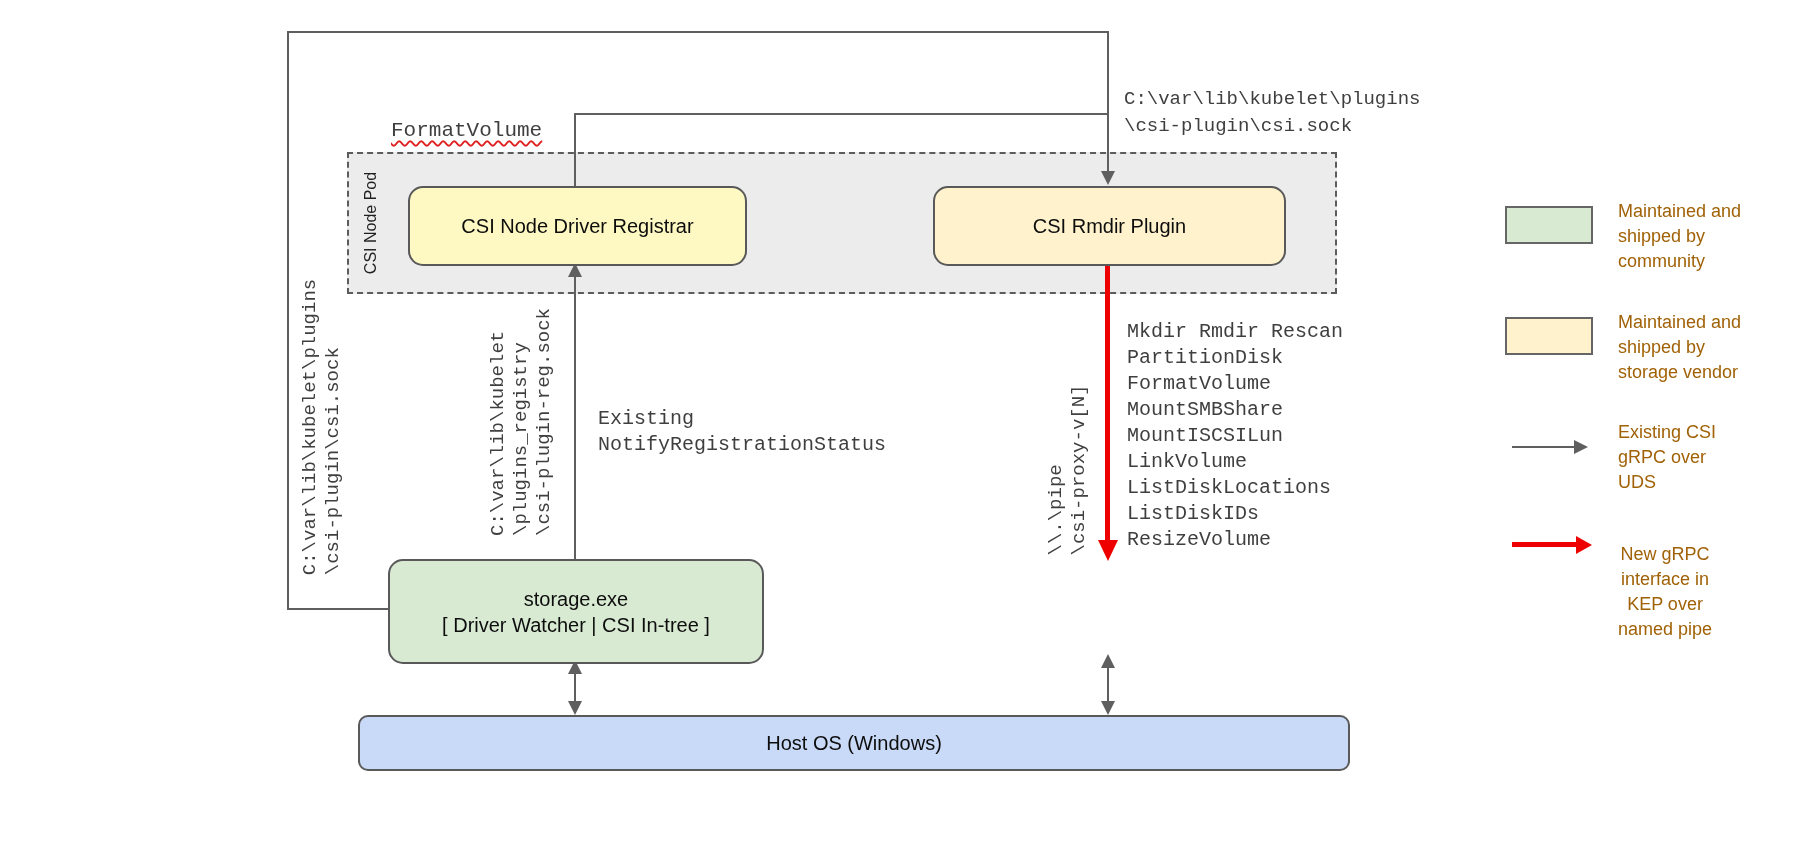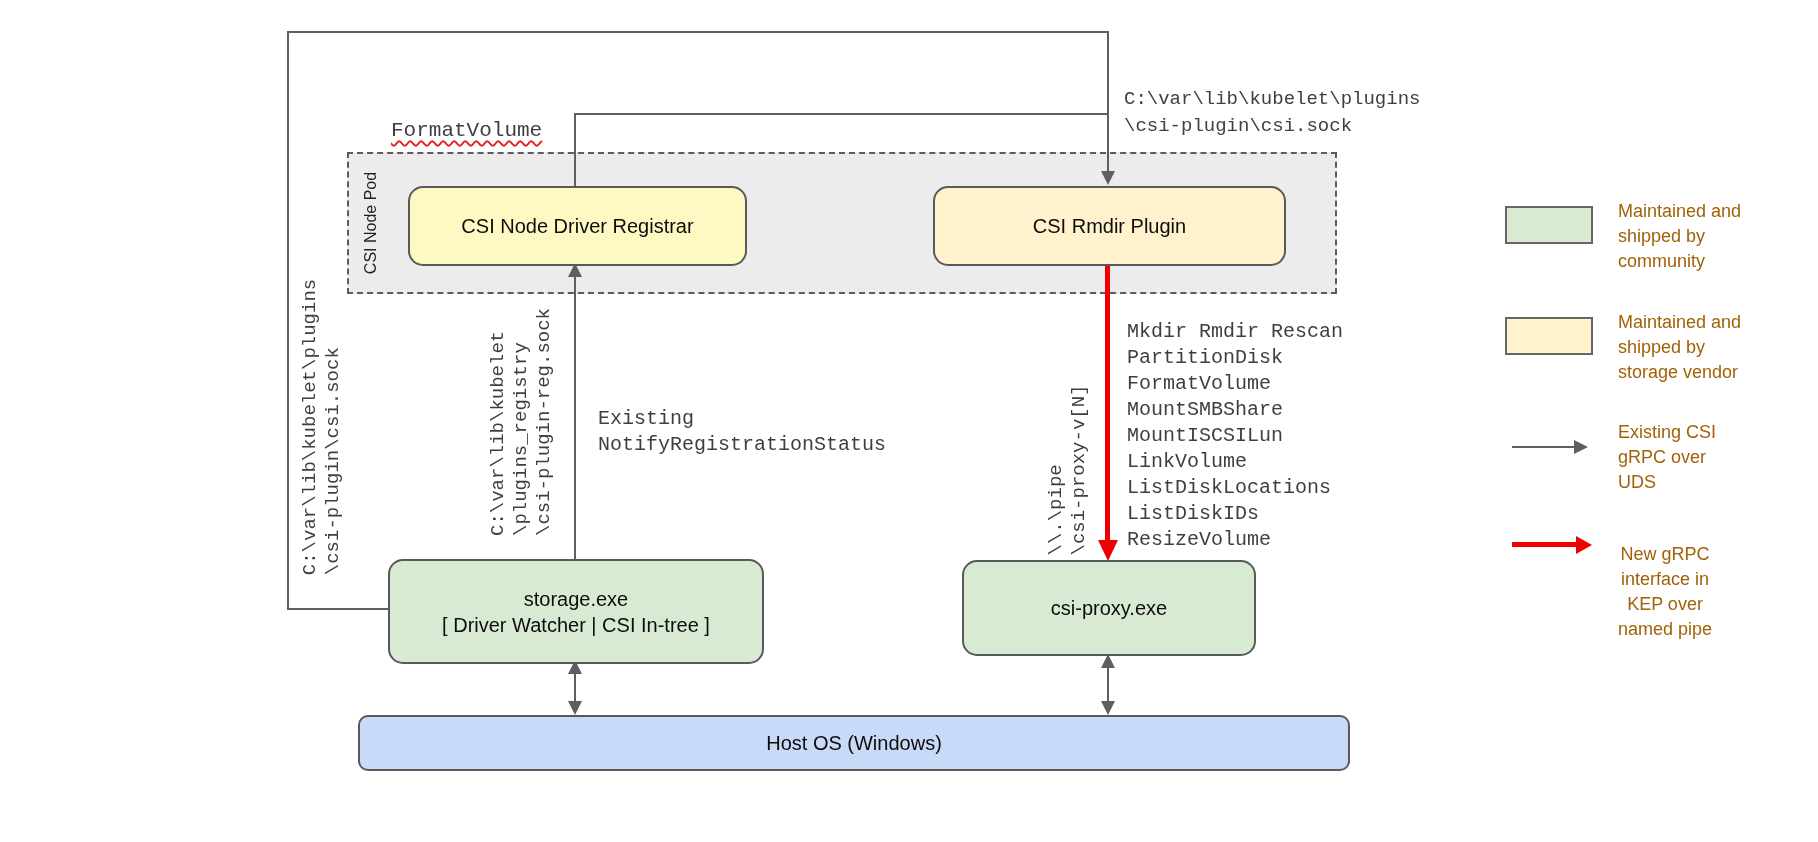--- a/index.html
+++ b/index.html
@@ -125,23 +125,20 @@
 
   <div class="node-box" style="left:933px; top:186px; width:349px; height:76px; background:#fff2cc;">
     <span>CSI Rmdir Plugin</span>
   </div>
 
   <div class="node-box" style="left:388px; top:559px; width:372px; height:101px; background:#d9ead3; flex-direction:column;">
     <span>storage.exe</span>
     <span>[ Driver Watcher | CSI In-tree ]</span>
   </div>
 
-  <div class="node-box" style="left:962px; top:560px; width:290px; height:92px; background:#d9ead3;">
-    <span>csi-proxy.exe</span>
-  </div>
 
   <div class="host">
     <span>Host OS (Windows)</span>
   </div>
 
   <div class="mono squiggle" style="left:391px; top:119px; font-size:21px;">FormatVolume</div>
 
   <div class="mono mpath ml" style="left:1124px; top:86px;">C:\var\lib\kubelet\plugins
 \csi-plugin\csi.sock</div>
 

